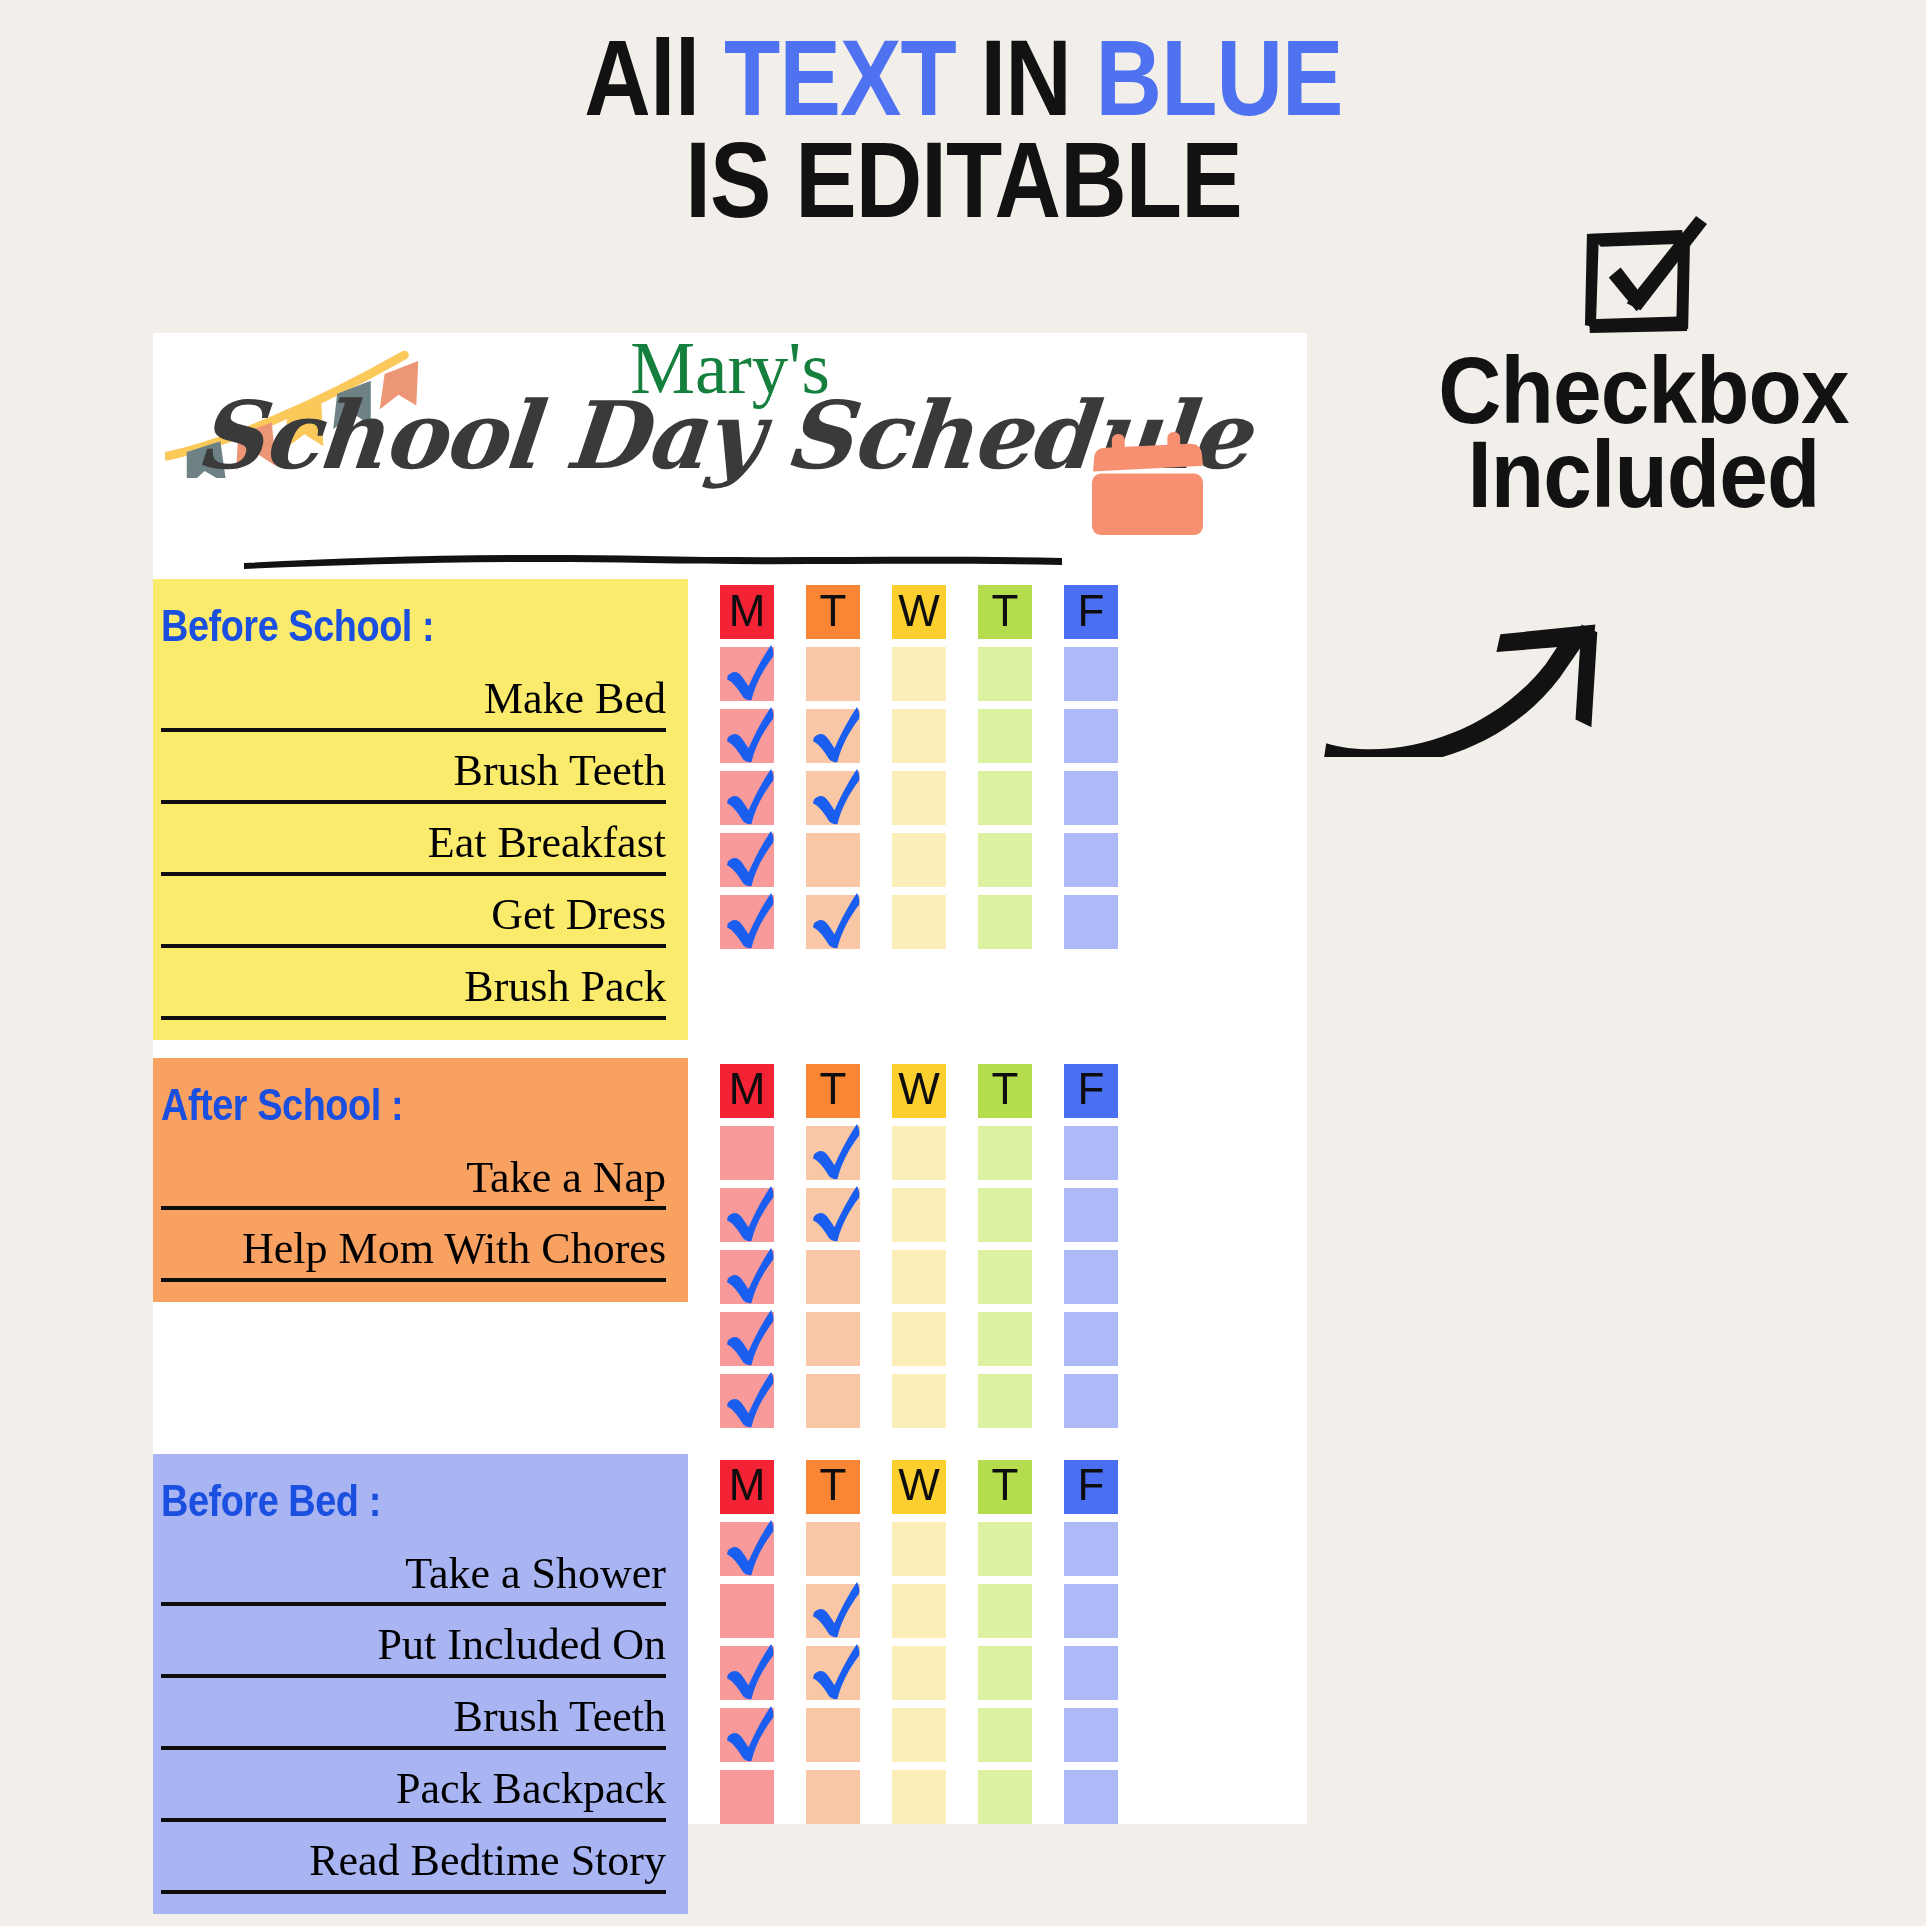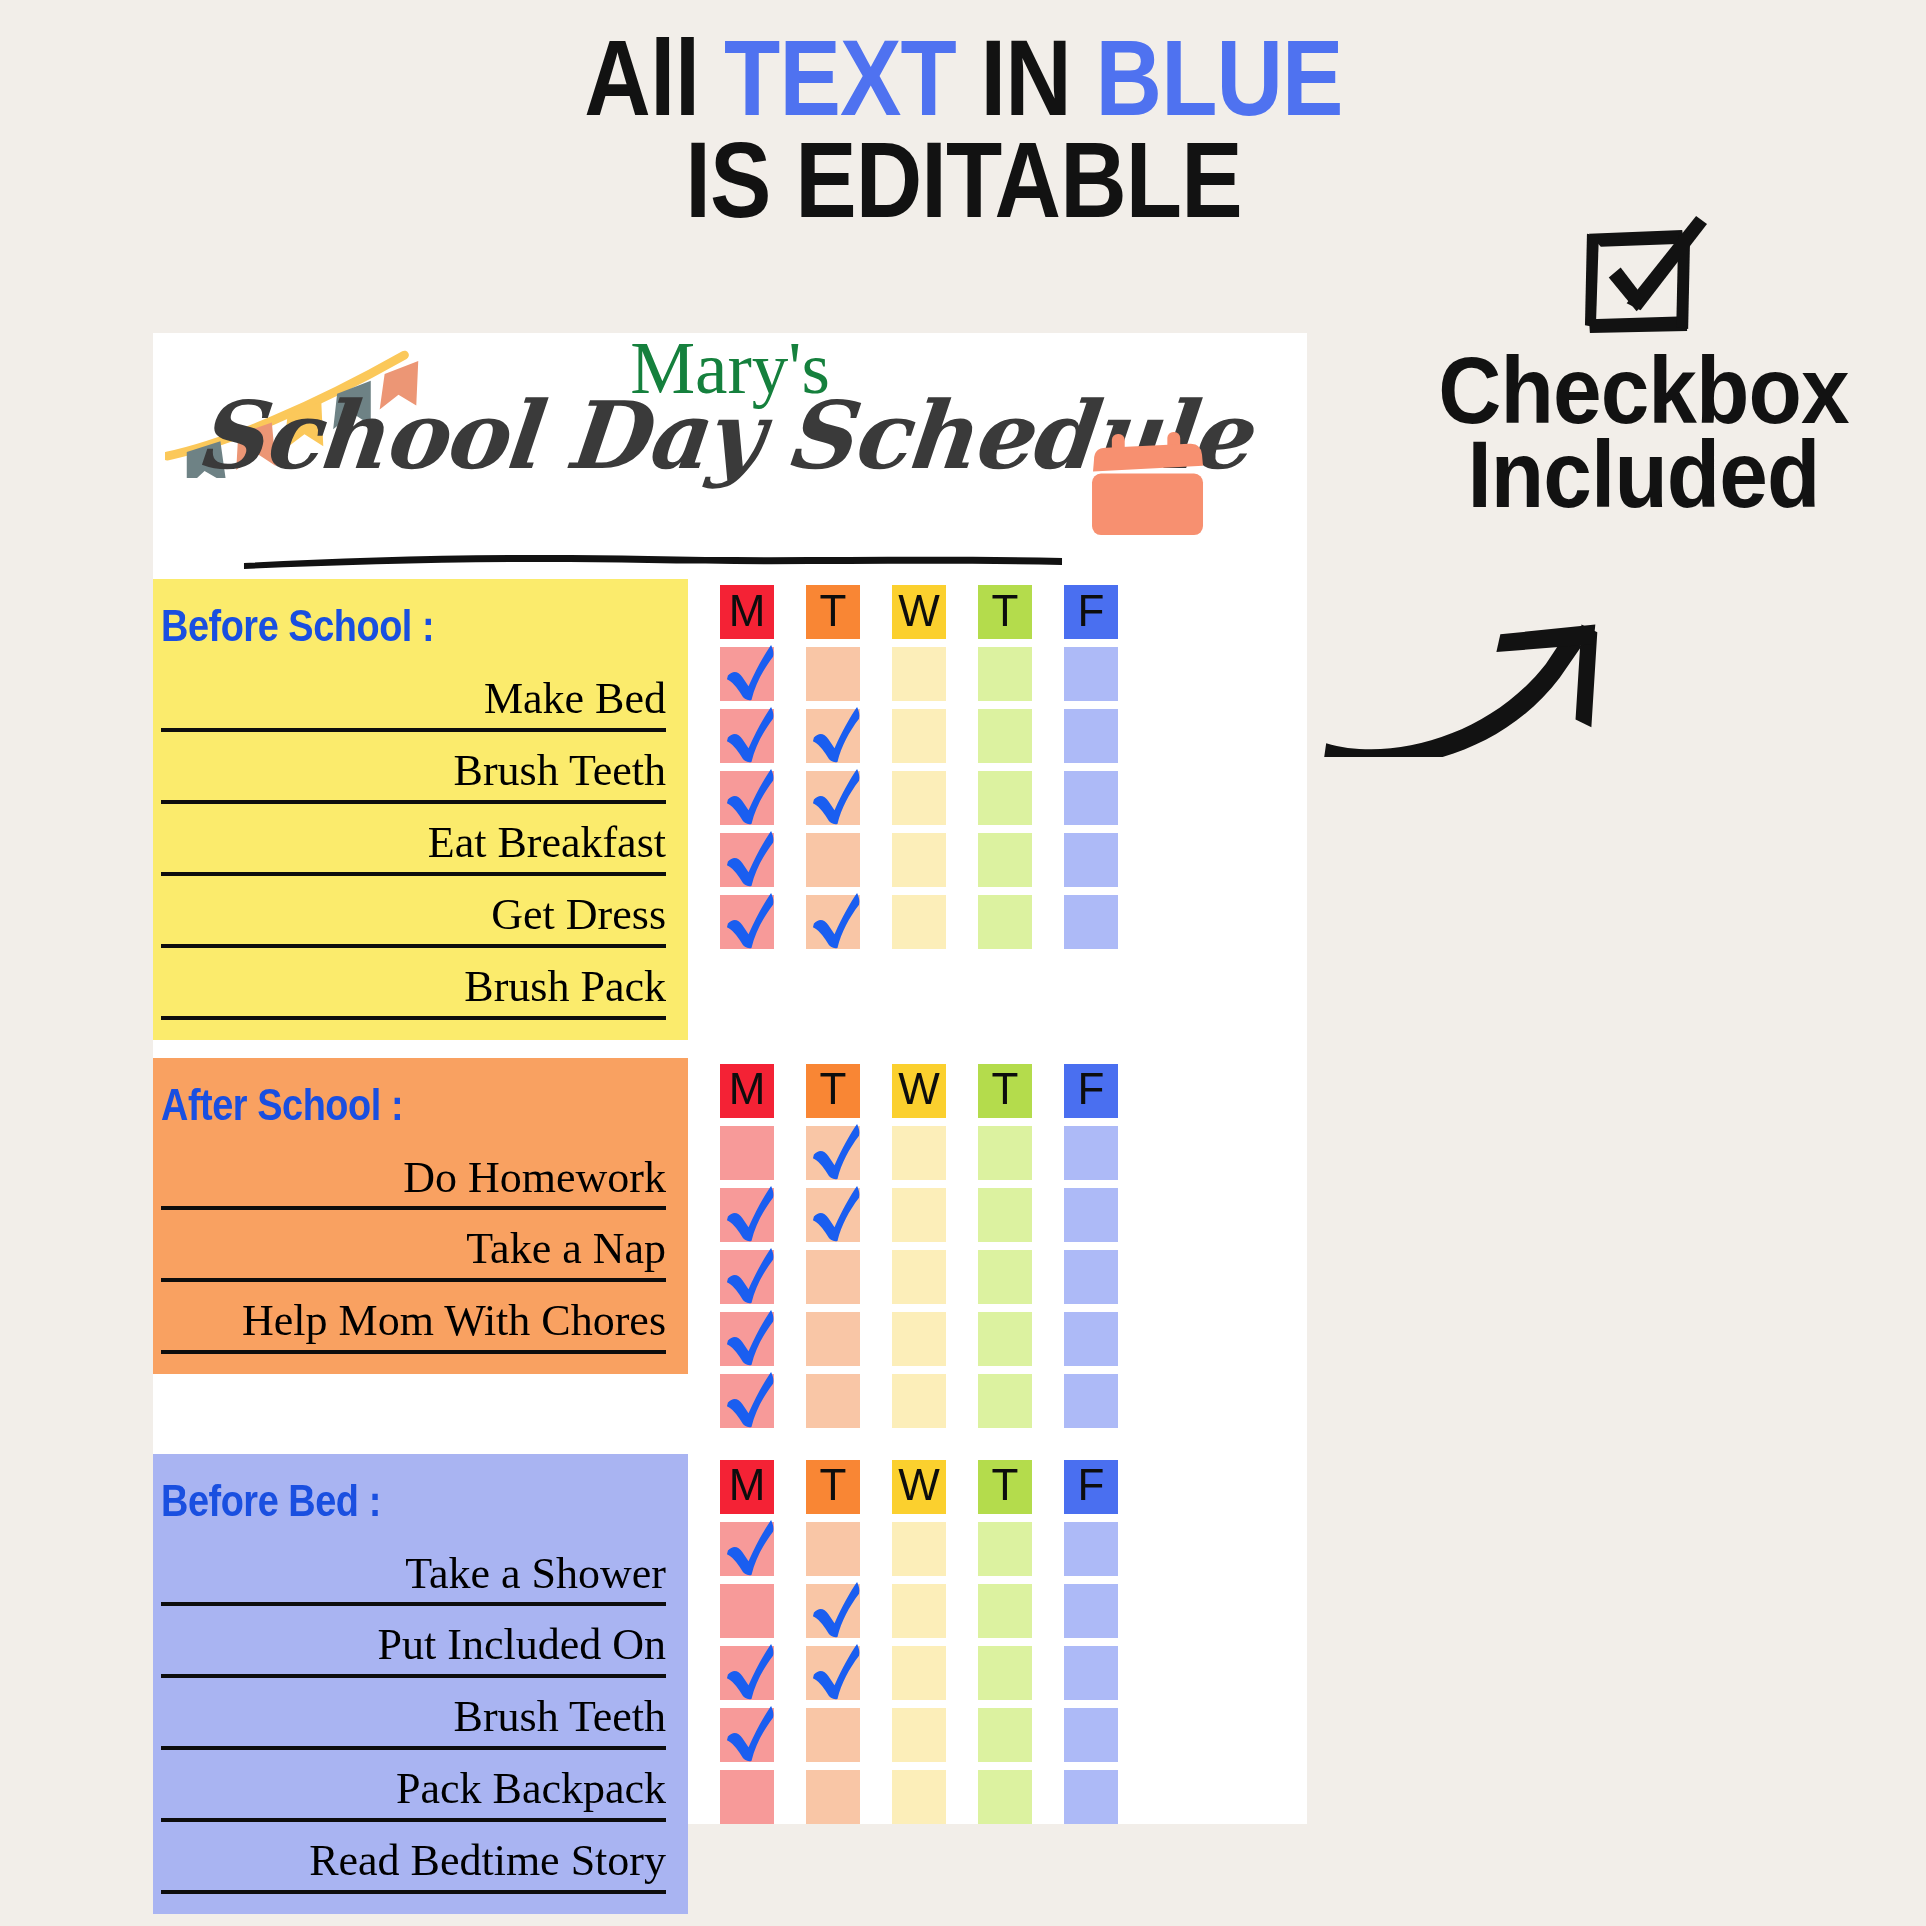--- a/index.html
+++ b/index.html
@@ -295,23 +295,20 @@
               </div>
             </div>
           </div>
         </div>
       </div>
       <div class="section">
         <div class="section-row">
           <div class="panel" style="background:#f9a161">
             <div class="panel-title">After School :</div>
             <div class="task">
-              <span class="task-label">Do Homework</span>
-            </div>
-            <div class="task">
               <span class="task-label">Take a Nap</span>
             </div>
             <div class="task">
               <span class="task-label">Help Mom With Chores</span>
             </div>
           </div>
           <div class="grid">
             <div class="grid-head">
               <div class="cell head-cell" style="background:#f42235">M</div>
               <div class="cell head-cell" style="background:#f98634">T</div>

